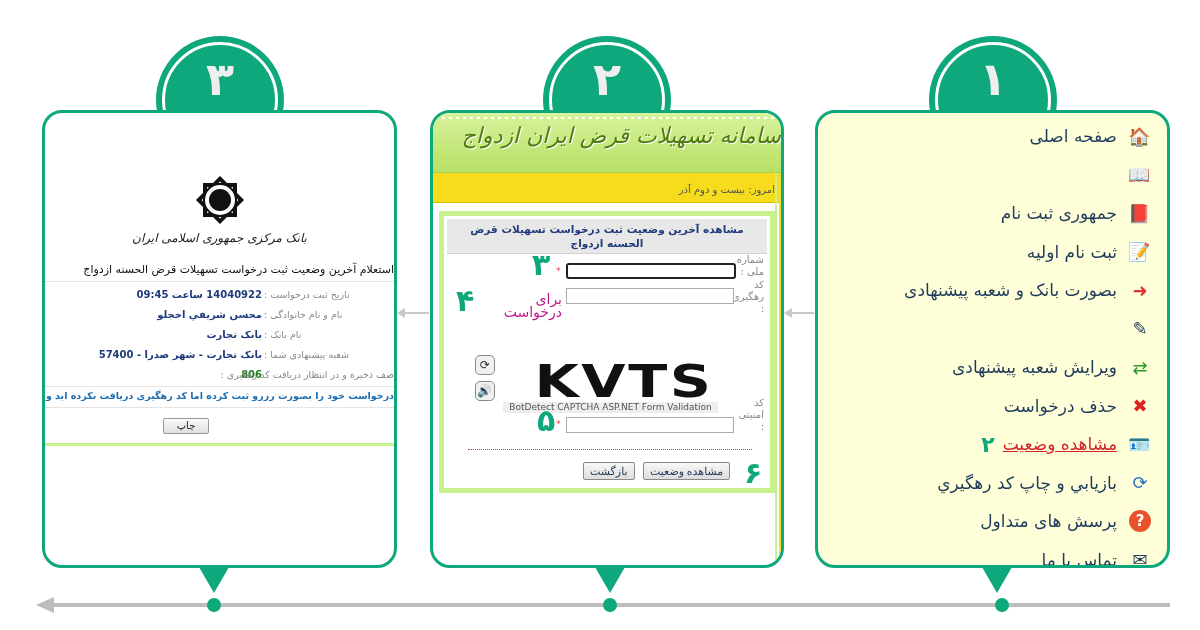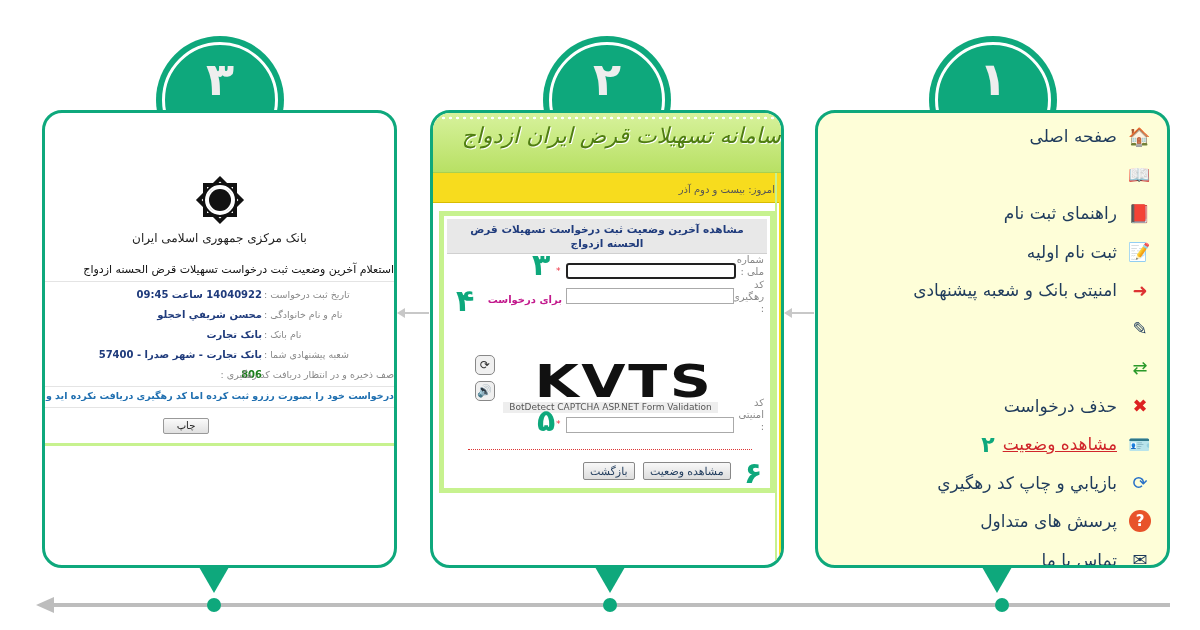--- a/index.html
+++ b/index.html
@@ -40,31 +40,31 @@
   .p2-header .dots { position: absolute; top: 2px; left: 0; right: 0; height: 6px; background: radial-gradient(circle, #ffffff 1.2px, transparent 1.6px) 0 0/7px 6px; }
   .p2-header .banner { position: absolute; right: 0; top: 10px; font-family: "DejaVu Serif", serif; font-style: italic; font-size: 22px; color: #4f7d11; direction: rtl; white-space: nowrap; text-shadow: 1px 1px 0 #fff; }
   .p2-datebar { height: 30px; background: #f7dc1e; border-bottom: 1px solid #d8bc00; direction: rtl; font-size: 10px; color: #555; padding: 11px 6px 0 0; white-space: nowrap; overflow: hidden; }
   .p2-form { margin: 8px 6px 0 6px; border: 5px solid #c7f28f; height: 282px; position: relative; background: #fff; }
   .p2-form .title { background: #e8e8e8; border-bottom: 1px solid #d0d0d0; margin: 3px 3px 0 3px; padding: 3px 6px; direction: rtl; text-align: center; font-size: 10.5px; font-weight: bold; color: #1f3b7c; line-height: 14px; }
   .lbl { position: absolute; font-size: 10px; color: #888; direction: rtl; text-align: right; line-height: 12px; }
   .inp { position: absolute; height: 16px; border: 1px solid #aaa; background: #fff; }
   .inp.focused { border: 2px solid #222; border-radius: 3px; }
   .req { position: absolute; color: #e34; font-size: 9px; }
   .bignum { position: absolute; color: #0ea87c; font-size: 30px; font-weight: bold; line-height: 1; }
-  .hint { position: absolute; color: #c2188c; font-size: 10px; font-weight: bold; direction: rtl; line-height: 13px; }
+  .hint { position: absolute; color: #c2188c; font-size: 14px; font-weight: normal; direction: rtl; line-height: 13px; }
   .captcha-img { position: absolute; left: 75px; top: 145px; width: 210px; height: 40px; display: flex; align-items: center; justify-content: center; font-family: "DejaVu Sans", sans-serif; font-size: 44px; font-weight: bold; letter-spacing: 2px; color: #111; transform: scaleX(1.3); }
   .captcha-caption { position: absolute; left: 59px; top: 186px; width: 215px; height: 11px; background: #eee; font-size: 9px; color: #555; text-align: center; line-height: 11px; }
   .cap-btn { position: absolute; left: 31px; width: 20px; height: 20px; border: 1px solid #888; border-radius: 5px; background: #f0f0f0; display: flex; align-items: center; justify-content: center; font-size: 12px; color: #333; }
   .dotline { position: absolute; left: 24px; right: 18px; top: 233px; border-top: 1px dotted #d33; }
-  .btn { position: absolute; height: 18px; border: 1px solid #888; border-radius: 2px; background: linear-gradient(#f8f8f8, #dddddd); font-size: 11px; color: #1f3b5c; padding: 0 6px; line-height: 16px; direction: rtl; font-family: Liberation Sans, sans-serif; }
+  .btn { position: absolute; height: 18px; border: 1px solid #888; border-radius: 2px; background: linear-gradient(#f8f8f8, #dddddd); font-size: 11px; color: #1f3b5c; padding: 0 6px; line-height: 16px; direction: rtl; font-family: Liberation Serif, serif; }
   .side-stripe { position: absolute; right: 0; top: 60px; bottom: 0; width: 6px; border-left: 2px solid #c7f28f; border-right: 2px solid #f7dc1e; }
 
   
   .logo { position: absolute; left: 150px; top: 62px; width: 50px; height: 50px; }
-  .logo-text { position: absolute; left: 0; right: 0; top: 118px; text-align: center; font-family: "DejaVu Serif", serif; font-size: 12px; color: #222; direction: rtl; }
+  .logo-text { position: absolute; left: 0; right: 0; top: 118px; text-align: center; font-family: "DejaVu Serif", serif; font-style: italic; font-size: 12px; color: #222; direction: rtl; }
   .p3-title { position: absolute; left: 0; right: 0; top: 150px; text-align: right; font-size: 11px; color: #111; direction: rtl; }
   .p3-row { position: absolute; right: 0; left: 0; height: 20px; direction: rtl; font-size: 9.5px; white-space: nowrap; overflow: hidden; }
   .p3-row .k { display: inline-block; width: 132px; color: #888; text-align: left; padding-left: 2px; }
   .p3-row .v { font-weight: bold; color: #1f3b7c; font-size: 10px; }
   .p3-row .v.green { color: #1a7d1a; }
   .p3-sep { position: absolute; left: 0; right: 0; height: 1px; background: #e4e4e4; }
   .p3-note { position: absolute; left: -8px; right: 0; top: 277px; direction: rtl; font-size: 9.5px; font-weight: bold; color: #1f6fb0; white-space: nowrap; overflow: hidden; }
   .p3-print { position: absolute; left: 118px; top: 305px; width: 46px; height: 16px; border: 1px solid #999; border-radius: 2px; background: linear-gradient(#fafafa, #e0e0e0); font-size: 10px; text-align: center; line-height: 14px; color: #222; font-family: "DejaVu Sans", sans-serif; }
   .p3-greenline { position: absolute; left: 0; right: 0; top: 330px; height: 3px; background: #c7f28f; }
 </style>
@@ -103,35 +103,36 @@
   <ul class="menu">
     <li>
         <span class="ico">🏠</span>
         <span class="label">صفحه اصلی</span>
       </li>
     <li>
         <span class="ico">📖</span>
       </li>
     <li>
         <span class="ico">📕</span>
-        <span class="label">راهنمای ثبت نام</span>
+        <span class="label">جمهوری ثبت نام</span>
       </li>
     <li>
         <span class="ico">📝</span>
         <span class="label">ثبت نام اولیه</span>
       </li>
     <li>
         <span class="ico" style="color:#d33;">➜</span>
-        <span class="label">امنیتی بانک و شعبه پیشنهادی</span>
+        <span class="label">بصورت بانک و شعبه پیشنهادی</span>
       </li>
     <li>
         <span class="ico">✎</span>
       </li>
     <li>
         <span class="ico" style="color:#2a9a2a;">⇄</span>
+        <span class="label">ویرایش شعبه پیشنهادی</span>
       </li>
     <li>
         <span class="ico" style="color:#d22; font-weight:bold;">✖</span>
         <span class="label">حذف درخواست</span>
       </li>
     <li class="active">
         <span class="ico">🪪</span>
         <span class="label">مشاهده وضعیت</span>
         <span class="step">۲</span>
       </li>

